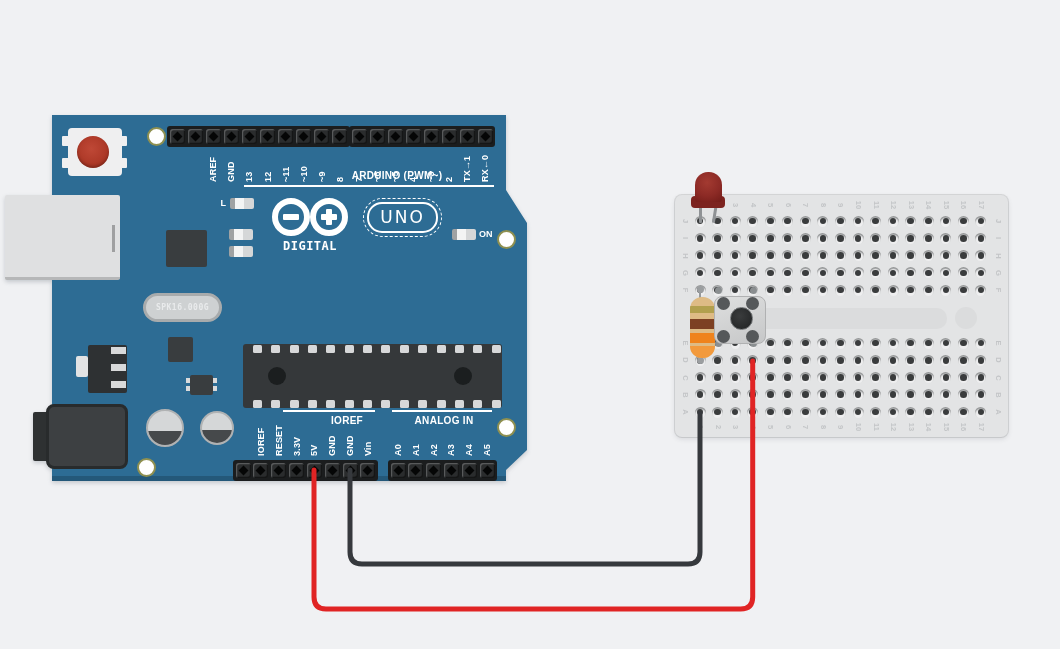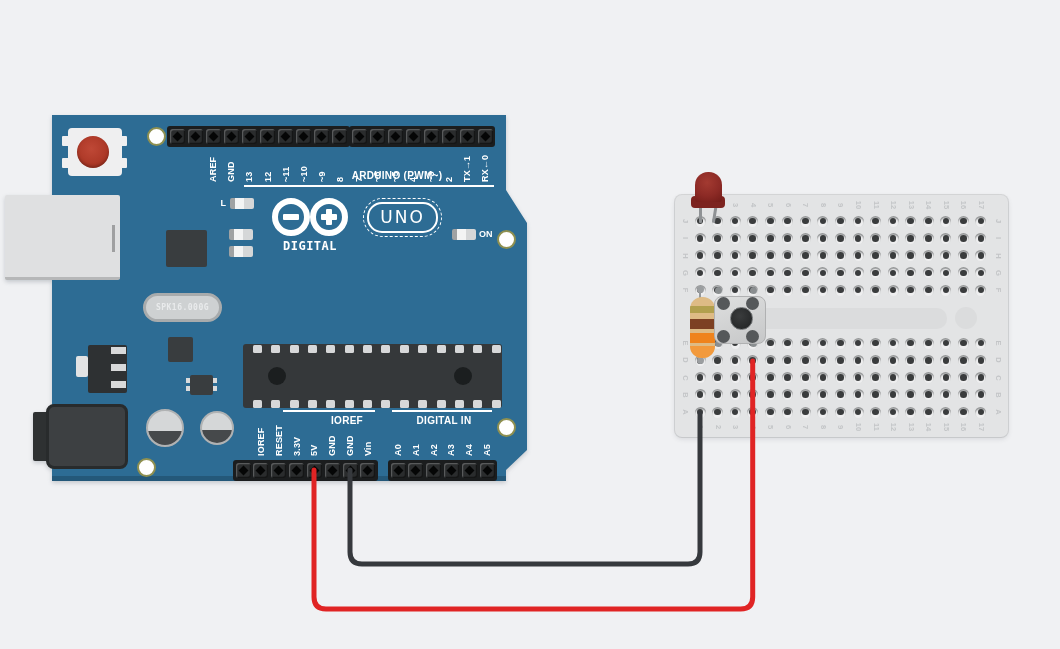--- a/index.html
+++ b/index.html
@@ -663,21 +663,21 @@
 
     <div class="mhole" style="left:114px;top:12px;"></div>
     <div class="mhole" style="left:464px;top:115px;"></div>
     <div class="mhole" style="left:464px;top:303px;"></div>
     <div class="mhole" style="left:104px;top:343px;"></div>
 
     <div class="sec" style="left:309px;top:55px;width:110px;">ARDUINO (PWM~)</div>
     <div class="wline" style="left:211px;top:70px;width:250px;height:1.6px;"></div>
     <div class="sec" style="left:284px;top:300px;width:60px;">IOREF</div>
     <div class="wline" style="left:250px;top:295px;width:92px;height:1.6px;"></div>
-    <div class="sec" style="left:371px;top:300px;width:80px;">DIGITAL IN</div>
+    <div class="sec" style="left:371px;top:300px;width:80px;">ANALOG IN</div>
     <div class="wline" style="left:359px;top:295px;width:100px;height:1.6px;"></div>
 
     <div class="lbl9" style="left:171px;top:83px;width:22px;text-align:right;">L</div>
     <div class="ledbar" style="left:197px;top:83px;width:24px;height:11px;"></div>
     <div class="lbl9" style="left:138px;top:114px;width:24px;">TX</div>
     <div class="ledbar" style="left:196px;top:114px;width:24px;height:11px;"></div>
     <div class="lbl9" style="left:138px;top:131px;width:24px;">RX</div>
     <div class="ledbar" style="left:196px;top:131px;width:24px;height:11px;"></div>
     <div class="ledbar" style="left:419px;top:114px;width:24px;height:11px;"></div>
     <div class="lbl9" style="left:446px;top:114px;width:24px;">ON</div>

